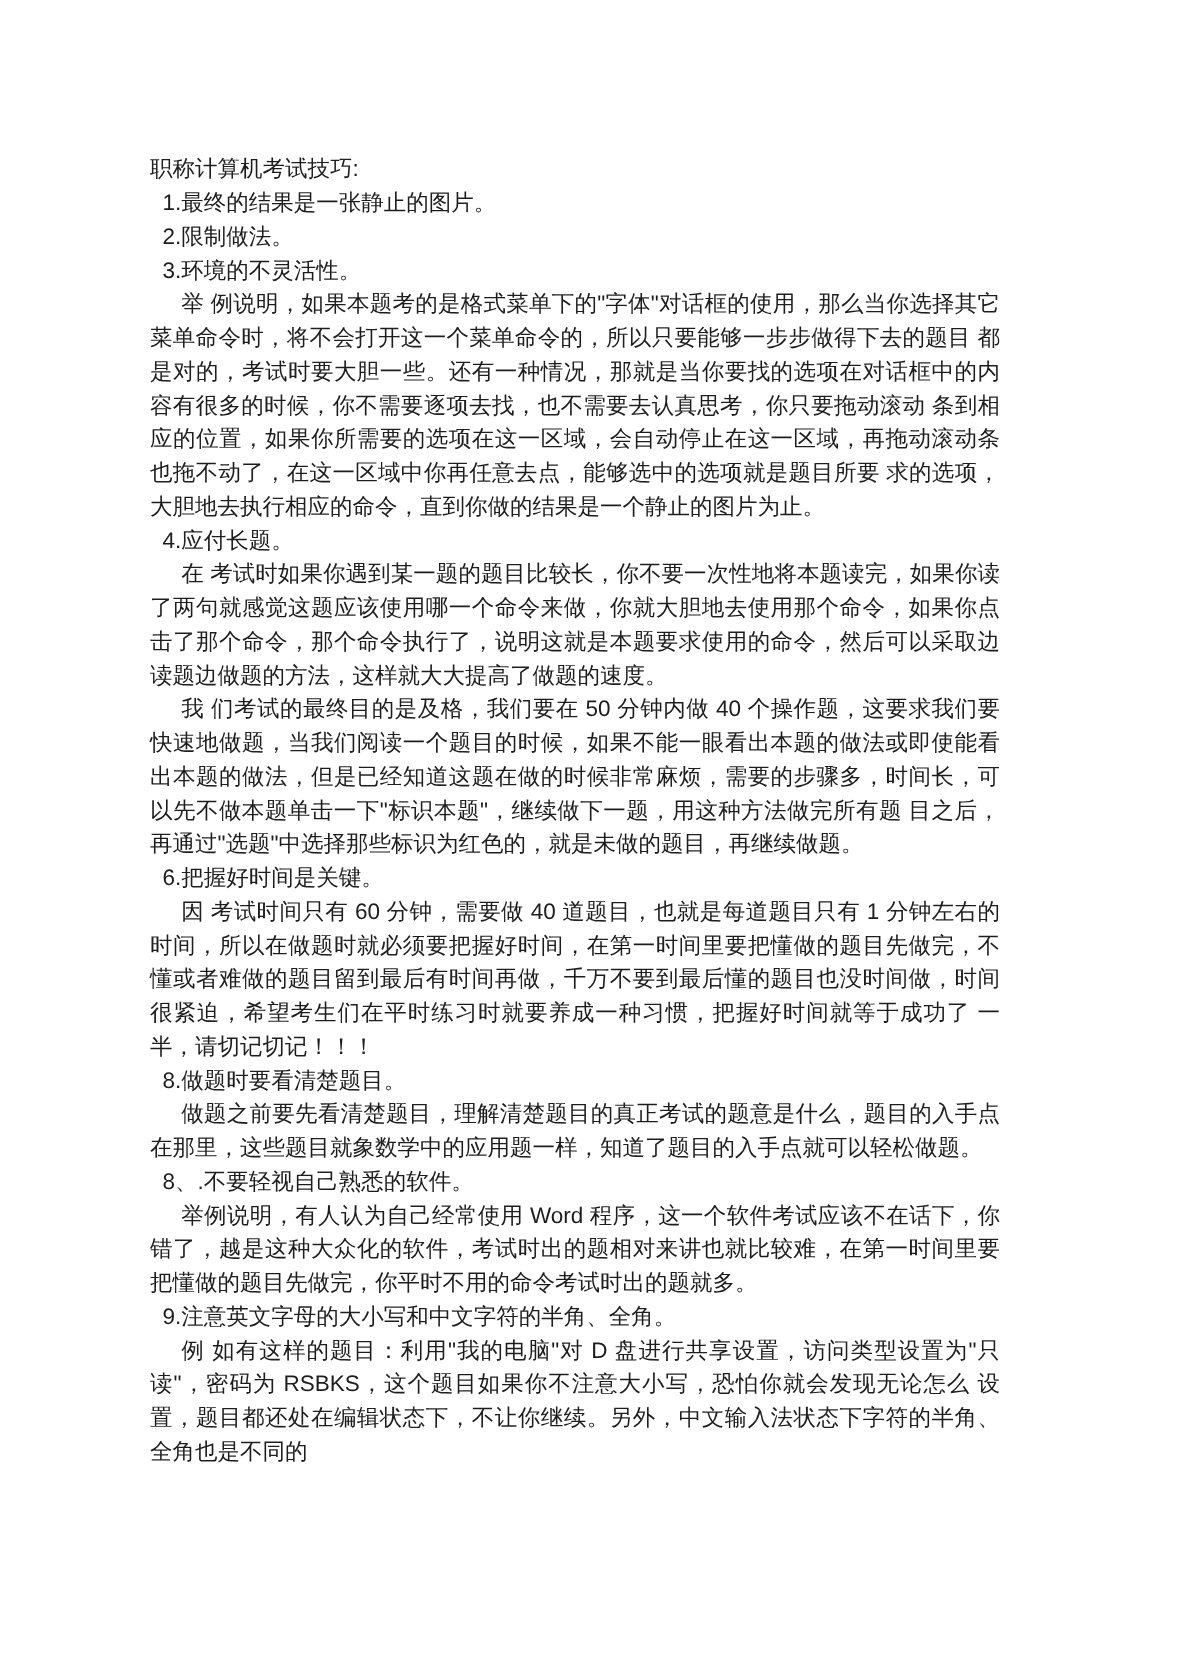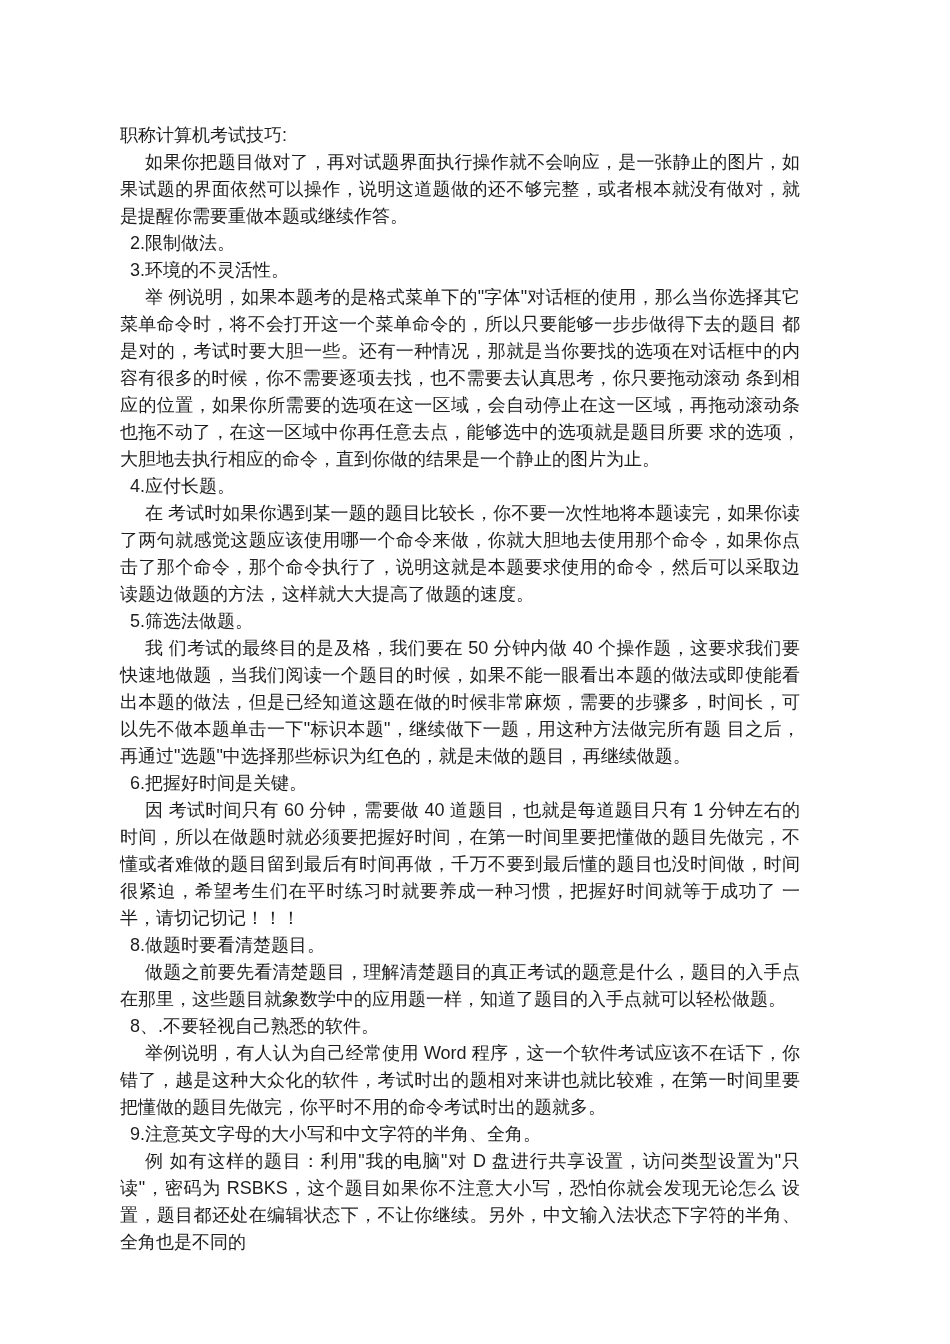--- a/index.html
+++ b/index.html
@@ -35,31 +35,30 @@
   }
 </style>
 </head>
 <body>
 
 <div class="page">
   <div class="doc">
 
     <p class="doc-title">职称计算机考试技巧:</p>
 
-    <p class="sec-body">如果你把题目做对了，再对试题界面执行操作就不会响应，是一张静止的图片，如果试题的界面依然可以操作，说明这道题做的还不够完整，或者根本就没有做对，就是提醒你需要重做本题或继续作答。</p>
+    <p class="sec-heading">1.最终的结果是一张静止的图片。</p>
 
     <p class="sec-heading">2.限制做法。</p>
 
     <p class="sec-heading">3.环境的不灵活性。</p>
     <p class="sec-body">举 例说明，如果本题考的是格式菜单下的"字体"对话框的使用，那么当你选择其它菜单命令时，将不会打开这一个菜单命令的，所以只要能够一步步做得下去的题目 都是对的，考试时要大胆一些。还有一种情况，那就是当你要找的选项在对话框中的内容有很多的时候，你不需要逐项去找，也不需要去认真思考，你只要拖动滚动 条到相应的位置，如果你所需要的选项在这一区域，会自动停止在这一区域，再拖动滚动条也拖不动了，在这一区域中你再任意去点，能够选中的选项就是题目所要 求的选项，大胆地去执行相应的命令，直到你做的结果是一个静止的图片为止。</p>
 
     <p class="sec-heading">4.应付长题。</p>
     <p class="sec-body">在 考试时如果你遇到某一题的题目比较长，你不要一次性地将本题读完，如果你读了两句就感觉这题应该使用哪一个命令来做，你就大胆地去使用那个命令，如果你点 击了那个命令，那个命令执行了，说明这就是本题要求使用的命令，然后可以采取边读题边做题的方法，这样就大大提高了做题的速度。</p>
 
-    <p class="sec-heading">5.筛选法做题。</p>
     <p class="sec-body">我 们考试的最终目的是及格，我们要在 50 分钟内做 40 个操作题，这要求我们要快速地做题，当我们阅读一个题目的时候，如果不能一眼看出本题的做法或即使能看 出本题的做法，但是已经知道这题在做的时候非常麻烦，需要的步骤多，时间长，可以先不做本题单击一下"标识本题"，继续做下一题，用这种方法做完所有题 目之后，再通过"选题"中选择那些标识为红色的，就是未做的题目，再继续做题。</p>
 
     <p class="sec-heading">6.把握好时间是关键。</p>
     <p class="sec-body">因 考试时间只有 60 分钟，需要做 40 道题目，也就是每道题目只有 1 分钟左右的时间，所以在做题时就必须要把握好时间，在第一时间里要把懂做的题目先做完，不 懂或者难做的题目留到最后有时间再做，千万不要到最后懂的题目也没时间做，时间很紧迫，希望考生们在平时练习时就要养成一种习惯，把握好时间就等于成功了 一半，请切记切记！！！</p>
 
     <p class="sec-heading">8.做题时要看清楚题目。</p>
     <p class="sec-body">做题之前要先看清楚题目，理解清楚题目的真正考试的题意是什么，题目的入手点在那里，这些题目就象数学中的应用题一样，知道了题目的入手点就可以轻松做题。</p>
 
     <p class="sec-heading">8、.不要轻视自己熟悉的软件。</p>
     <p class="sec-body">举例说明，有人认为自己经常使用 Word 程序，这一个软件考试应该不在话下，你错了，越是这种大众化的软件，考试时出的题相对来讲也就比较难，在第一时间里要把懂做的题目先做完，你平时不用的命令考试时出的题就多。</p>

